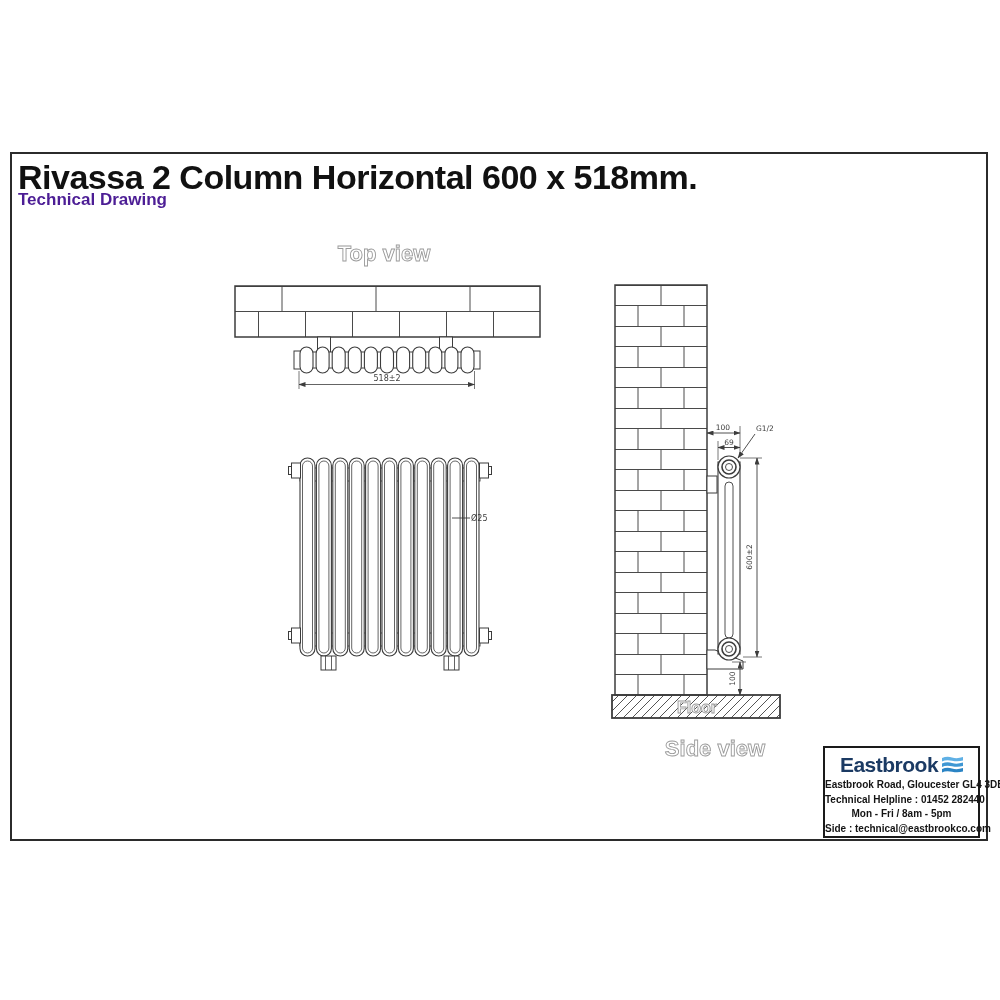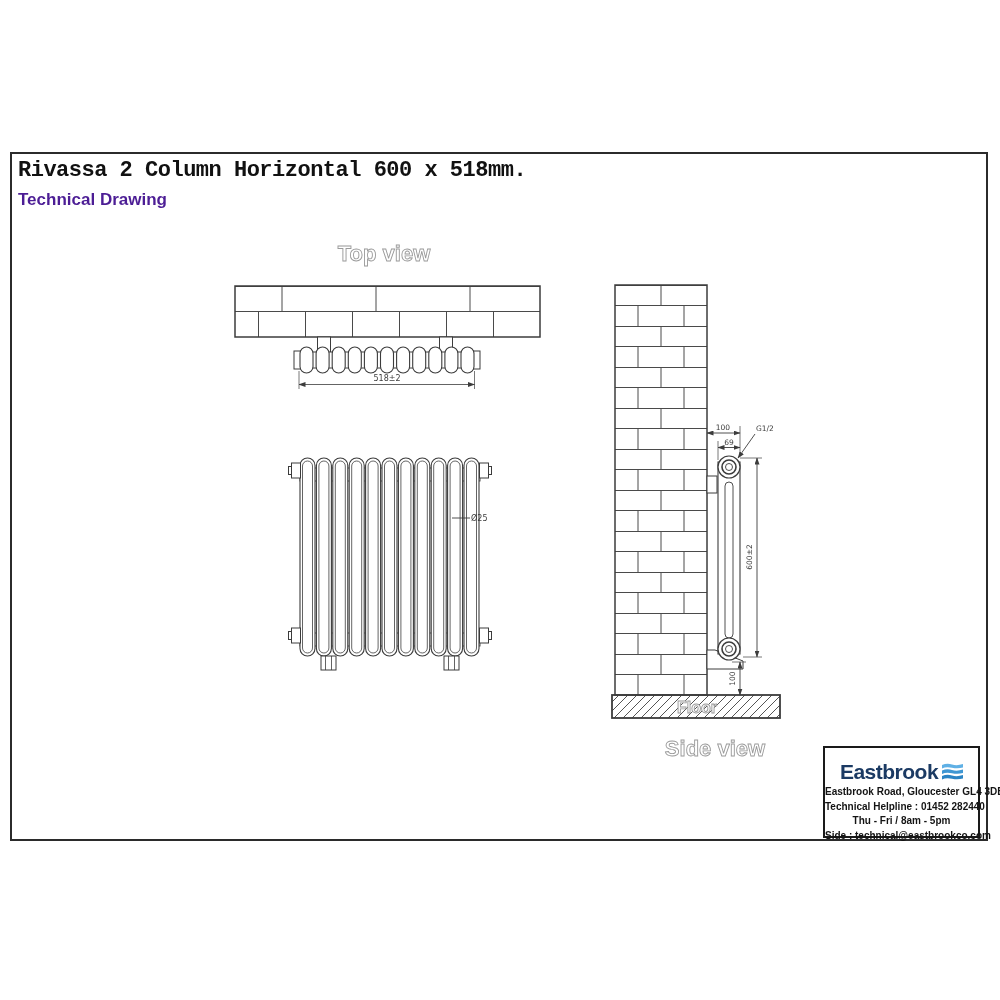--- a/index.html
+++ b/index.html
@@ -1,26 +1,26 @@
 <!DOCTYPE html>
 <html><head>
 <meta charset="utf-8">
 <style>
   html,body{margin:0;padding:0;background:#fff;}
   .canvas{position:relative;width:1000px;height:1000px;background:#fff;overflow:hidden;
           font-family:"Liberation Sans",sans-serif;}
   .frame{position:absolute;left:10px;top:152px;width:978px;height:689px;
          border:2px solid #2b2b2b;box-sizing:border-box;}
-  .title{position:absolute;left:18px;top:158px;font-size:22px;font-weight:700;color:#111;
-         letter-spacing:-0.5px;font-family:Liberation Mono, monospace;}
+  .title{position:absolute;left:18px;top:158px;font-size:34px;font-weight:700;color:#111;
+         letter-spacing:-0.5px;}
   .subtitle{position:absolute;left:18px;top:190px;font-size:17px;font-weight:700;color:#4c1d95;}
   .drawing{position:absolute;left:0;top:0;}
   
   .infobox{position:absolute;left:823px;top:746px;width:157px;height:92px;background:#fff;
-           border:2px solid #1a1a1a;box-sizing:border-box;text-align:center;padding-top:11px;}
+           border:2px solid #1a1a1a;box-sizing:border-box;text-align:center;padding-top:4px;}
   .logo-row{display:flex;align-items:center;justify-content:center;gap:4px;height:26px;}
   .brand{font-size:21px;font-weight:700;color:#1b3a63;letter-spacing:-0.5px;}
   .info-line{font-size:10px;font-weight:700;color:#141414;line-height:14.5px;white-space:nowrap;}
   
   .dim{font-family:"DejaVu Sans",sans-serif;font-size:8px;fill:#3c3c3c;}
   .dim7{font-family:"DejaVu Sans",sans-serif;font-size:7.5px;fill:#3c3c3c;}
   .outline-lbl{font-family:"Liberation Sans",sans-serif;font-weight:700;
                fill:#ffffff;stroke:#9a9a9a;stroke-width:0.9px;}
 </style>
 </head>
@@ -187,17 +187,17 @@
     <div class="logo-row">
       <span class="brand">Eastbrook</span>
       <svg width="21" height="18" viewBox="0 0 21 18">
         <path d="M0,2 Q5,0 10,1.5 T21,1 L21,4.5 Q16,6 10,4.8 T0,5.5 Z" fill="#5fb0e5"></path>
         <path d="M0,7.5 Q5,5.5 10,7 T21,6.5 L21,10 Q16,11.5 10,10.3 T0,11 Z" fill="#3f97d3"></path>
         <path d="M0,13 Q5,11 10,12.5 T21,12 L21,15.5 Q16,17 10,15.8 T0,16.5 Z" fill="#2b84c4"></path>
       </svg>
     </div>
     <div class="info-line">Eastbrook Road, Gloucester GL4 3DB</div>
     <div class="info-line">Technical Helpline : 01452 282440</div>
-    <div class="info-line">Thu - Fri / 8am - 5pm</div>
+    <div class="info-line">Mon - Fri / 8am - 5pm</div>
     <div class="info-line">Side : technical@eastbrookco.com</div>
   </div>
 
 </div>
 
 </body></html>

